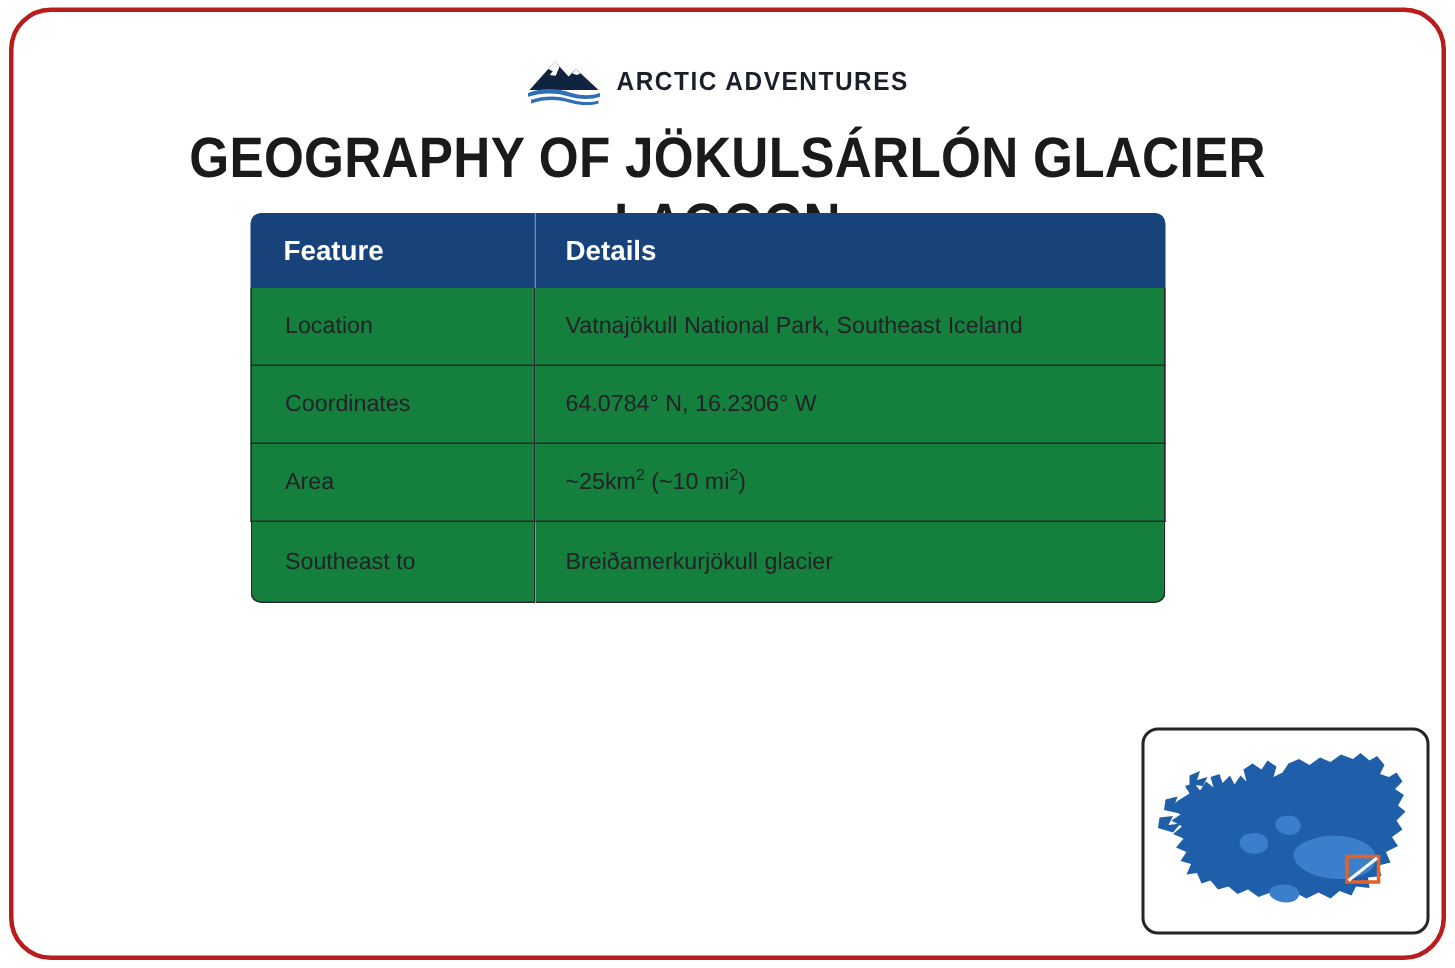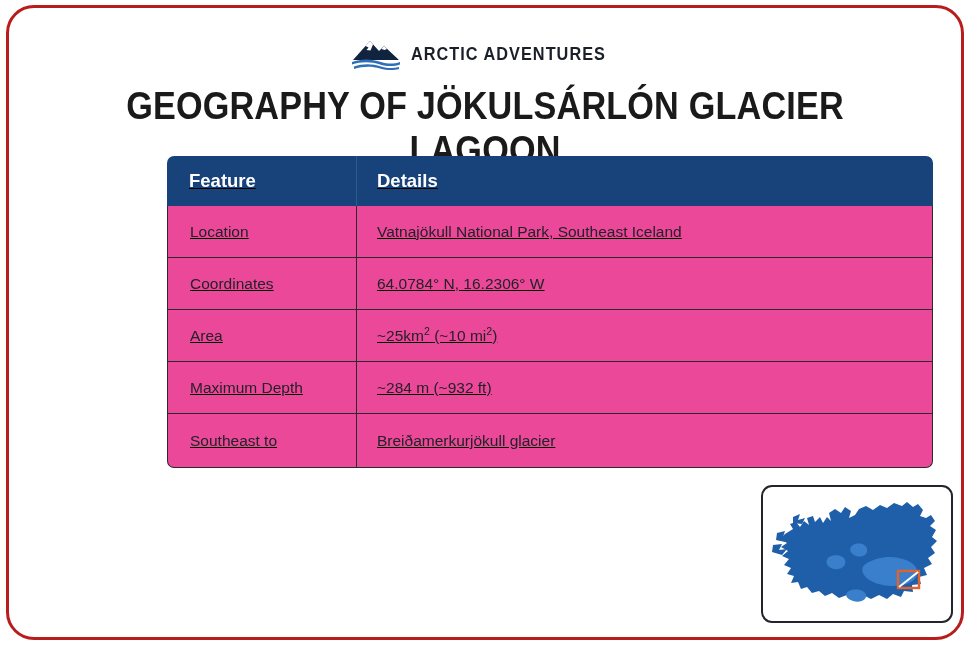--- a/index.html
+++ b/index.html
@@ -68,24 +68,23 @@
     font-weight: bold;
     color: #1a1a1a;
     letter-spacing: 0.2px;
     transform: scaleX(0.90);
   }
 
   
   .table-wrap {
     position: absolute;
     left: 158px;
-    top: 148px;
-    width: 766px;
+    top: 134px;
+    width: 610px;
     border-radius: 7px;
-    text-decoration: underline;
   }
   table.geo-table {
     width: 100%;
     border-collapse: separate;
     border-spacing: 0;
     table-layout: fixed;
   }
   table.geo-table col.c-feature { width: 190px; }
   table.geo-table col.c-details { width: auto; }
 
@@ -108,21 +107,21 @@
   thead th.th-details {
     border-top-right-radius: 7px;
     padding-left: 20px;
   }
 
   tbody td {
     height: 52px;
     font-size: 15.5px;
     color: #222227;
     vertical-align: middle;
-    background: #ec4899;
+    background: #15803d;
     border-bottom: 1px solid #2a2a2e;
     box-sizing: border-box;
   }
   tbody td.cell-feature {
     padding-left: 22px;
     border-left: 1px solid #2a2a2e;
     border-right: 1px solid #2a2a2e;
   }
   tbody td.cell-details {
     padding-left: 20px;
@@ -188,24 +187,20 @@
           <td class="cell-feature">Location</td>
           <td class="cell-details">Vatnajökull National Park, Southeast Iceland</td>
         </tr>
         <tr>
           <td class="cell-feature">Coordinates</td>
           <td class="cell-details">64.0784° N, 16.2306° W</td>
         </tr>
         <tr>
           <td class="cell-feature">Area</td>
           <td class="cell-details">~25km<sup>2</sup> (~10 mi<sup>2</sup>)</td>
-        </tr>
-        <tr>
-          <td class="cell-feature">Maximum Depth</td>
-          <td class="cell-details">~284 m (~932 ft)</td>
         </tr>
         <tr>
           <td class="cell-feature">Southeast to</td>
           <td class="cell-details">Breiðamerkurjökull glacier</td>
         </tr>
       </tbody>
     </table>
   </div>
 
   <div class="map-inset">

